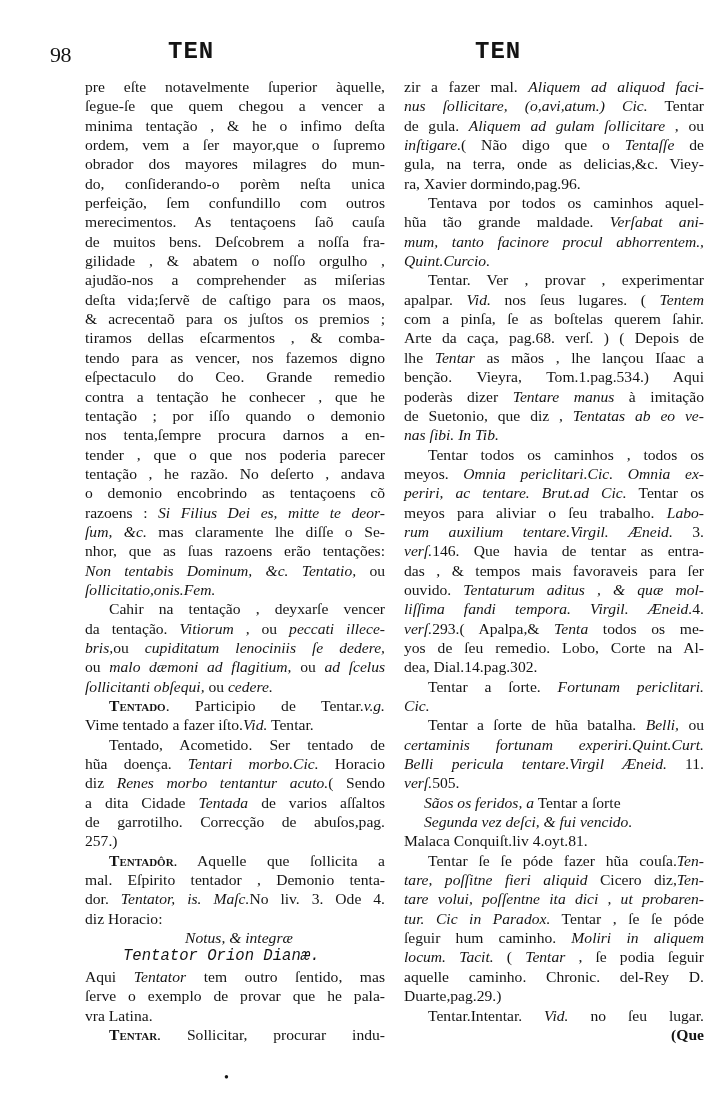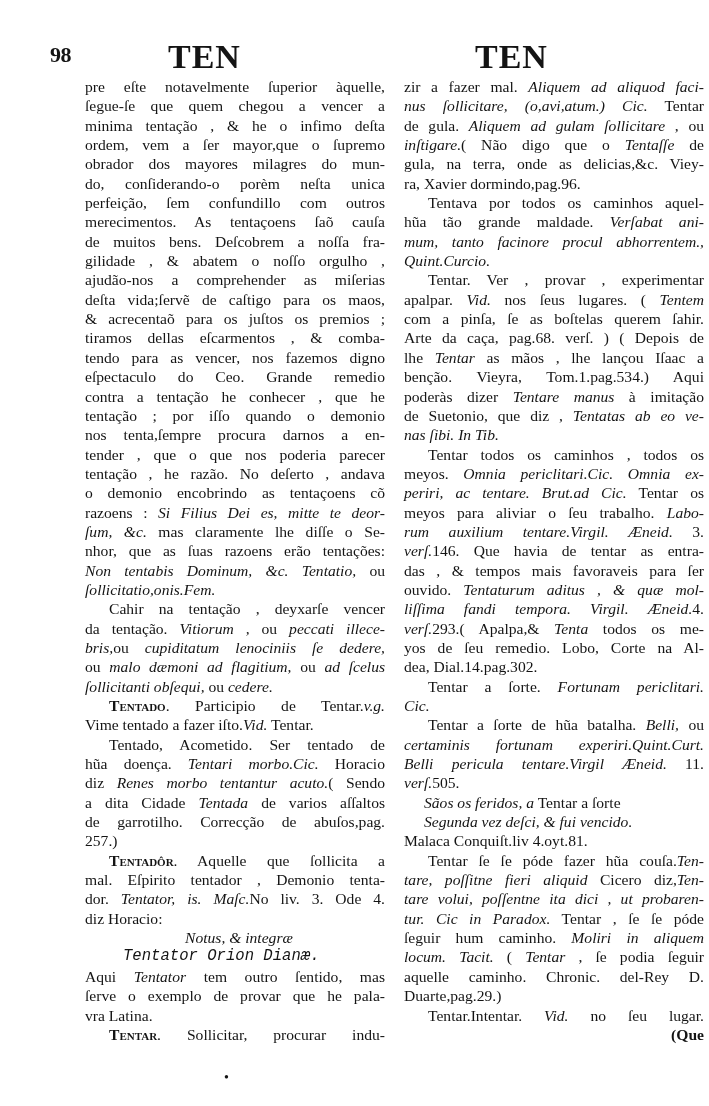--- a/index.html
+++ b/index.html
@@ -7,25 +7,25 @@
     width: 709px; height: 1106px;
     background: #ffffff;
     position: relative;
     overflow: hidden;
     font-family: "Liberation Serif", "DejaVu Serif", serif;
     color: #141414;
   }
   .page { position: absolute; left: 0; top: 0; width: 709px; height: 1106px; }
   .page-number {
     position: absolute; left: 50px; top: 42px;
-    font-size: 22px; font-weight: bold; letter-spacing: -0.5px;
+    font-size: 22px; font-weight: normal; letter-spacing: -0.5px;
   }
   .running-head {
     position: absolute; top: 38px;
-    font-size: 34px; font-weight: bold; letter-spacing: 1px;
+    font-size: 24px; font-weight: bold; letter-spacing: 1px; font-family: Liberation Mono, monospace;
   }
   .running-head.left { left: 168px; }
   .running-head.right { left: 475px; }
   .column {
     position: absolute; top: 77px;
     width: 300px;
     margin-left: 32px;
   }
   .column.left { left: 53px; }
   .column.right { left: 372px; }

